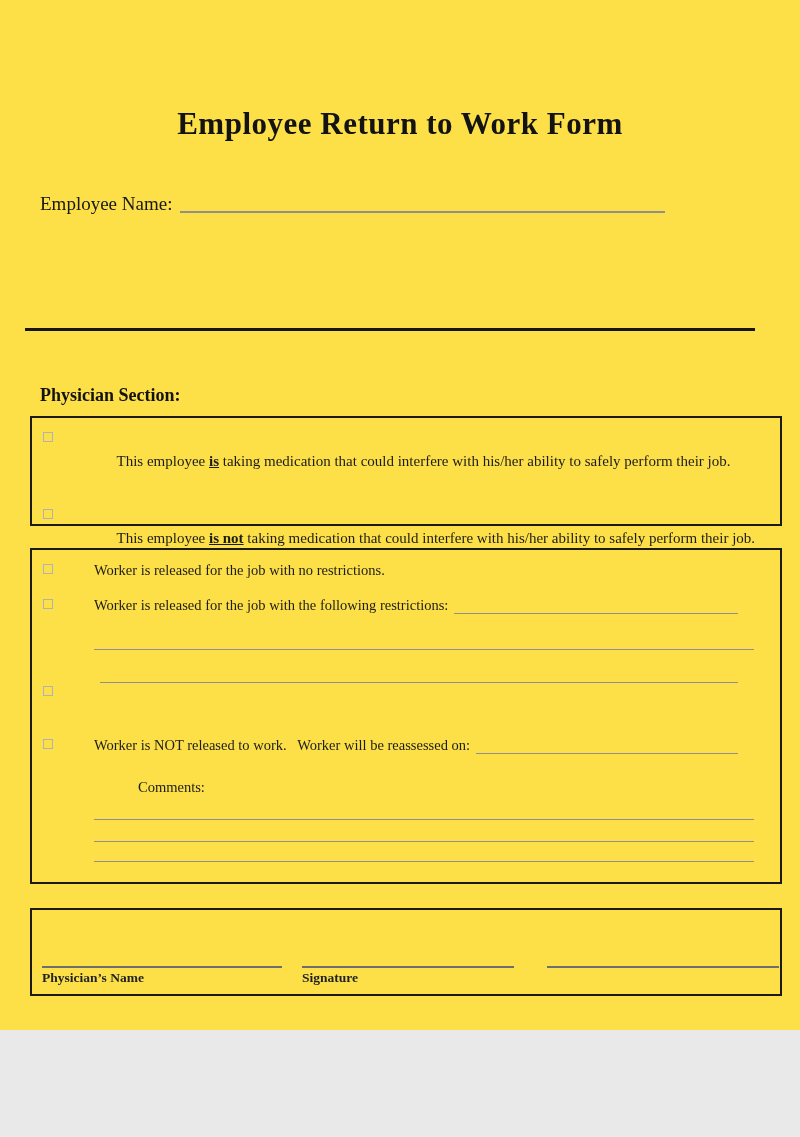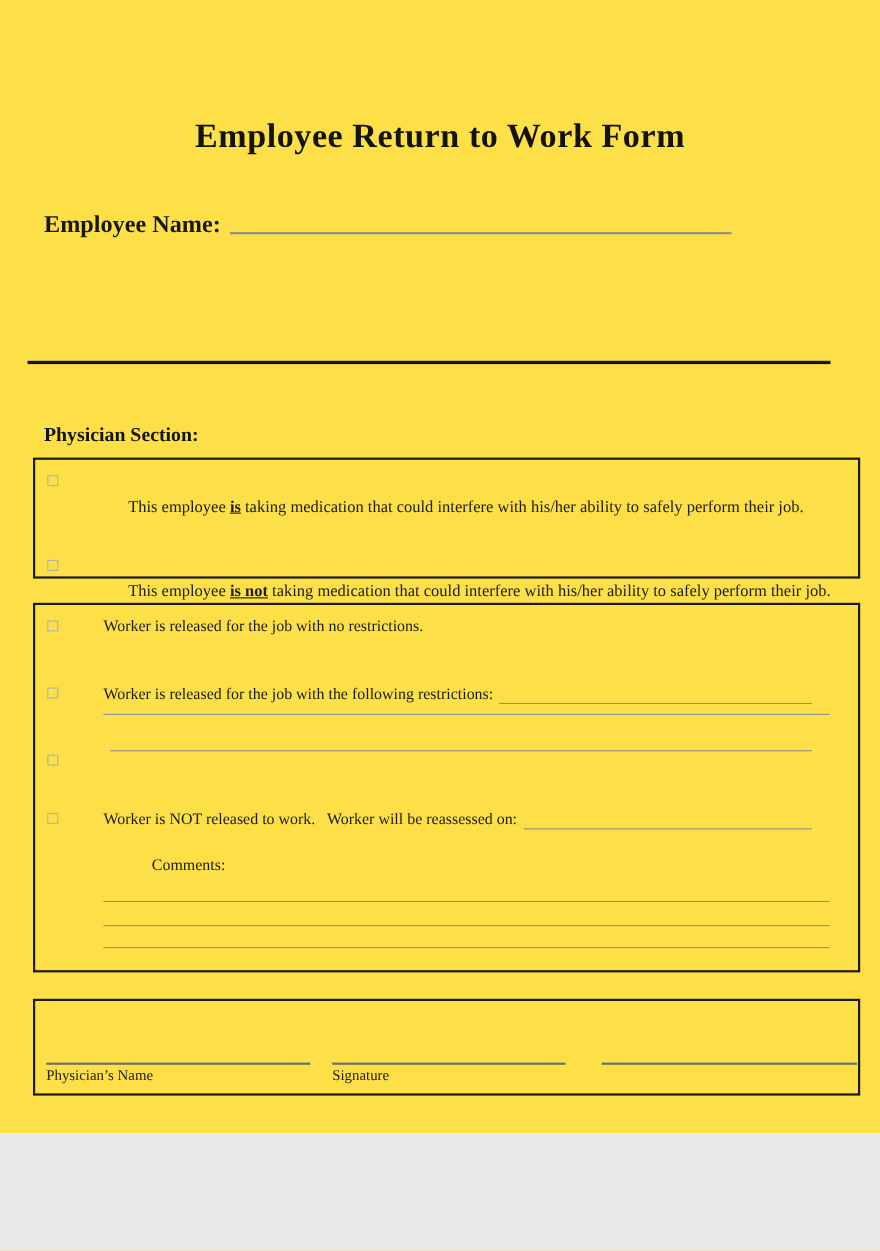--- a/index.html
+++ b/index.html
@@ -15,21 +15,21 @@
   }
   .title {
     position:absolute; top:106px; left:0; width:100%;
     text-align:center;
     font-size:31px; font-weight:bold; letter-spacing:.5px;
     color:#131313;
   }
   .field-row {
     position:absolute; left:40px; width:625px;
     display:flex; align-items:stretch;
-    font-size:22px; font-weight:bold; line-height:24px;
+    font-size:19px; font-weight:normal; line-height:24px;
   }
   .field-row .field-label { white-space:pre; color:#181818; }
   .field-row .field-blank {
     flex:1; margin-left:8px; margin-bottom:3px;
     border-bottom:2px solid #8f8f8f;
   }
   .row-employee { top:192px; }
   .row-dates { top:240px; }
   .divider {
     position:absolute; top:328px; left:25px; width:730px; height:3px;
@@ -67,21 +67,21 @@
     font-size:14.5px; line-height:20px;
   }
   .opt-row .checkbox { top:4px; }
   .opt-text { white-space:pre-wrap; }
   .blank {
     flex:1; margin-left:6px; margin-bottom:1px;
     border-bottom:1.5px solid #8f8f8f;
     min-width:40px;
   }
   .opt1 { top:10px; }
-  .opt2 { top:71px; }
+  .opt2 { top:45px; }
   .opt3 { top:132px; }
   .opt4 { top:185px; }
   .cont-line {
     position:absolute; left:62px; right:26px; height:0;
     border-bottom:1.5px solid #8f8f8f;
   }
   .rest-line { top:99px; }
   .cmt1 { top:269px; }
   .cmt2 { top:291px; }
   .cmt3 { top:311px; }
@@ -89,21 +89,21 @@
     position:absolute; left:62px; top:229px;
     font-size:14.5px;
     margin-left:44px;
   }
   .sig-field { position:absolute; top:48px; }
   .sig-field .sig-line {
     height:10px;
     border-bottom:2px solid #6e6e6e;
     margin-bottom:2px;
   }
-  .sig-field .sig-label { font-size:13.5px; color:#222; }
+  .sig-field .sig-label { font-size:13.5px; color:#222;font-weight:bold; }
   .sig1 { left:10px;  width:240px; }
   .sig2 { left:270px; width:212px; }
   .sig3 { left:515px; width:232px; }
 </style>
 </head>
 <body>
 
 <div class="page">
 
   <h1 class="title">Employee Return to Work Form</h1>

